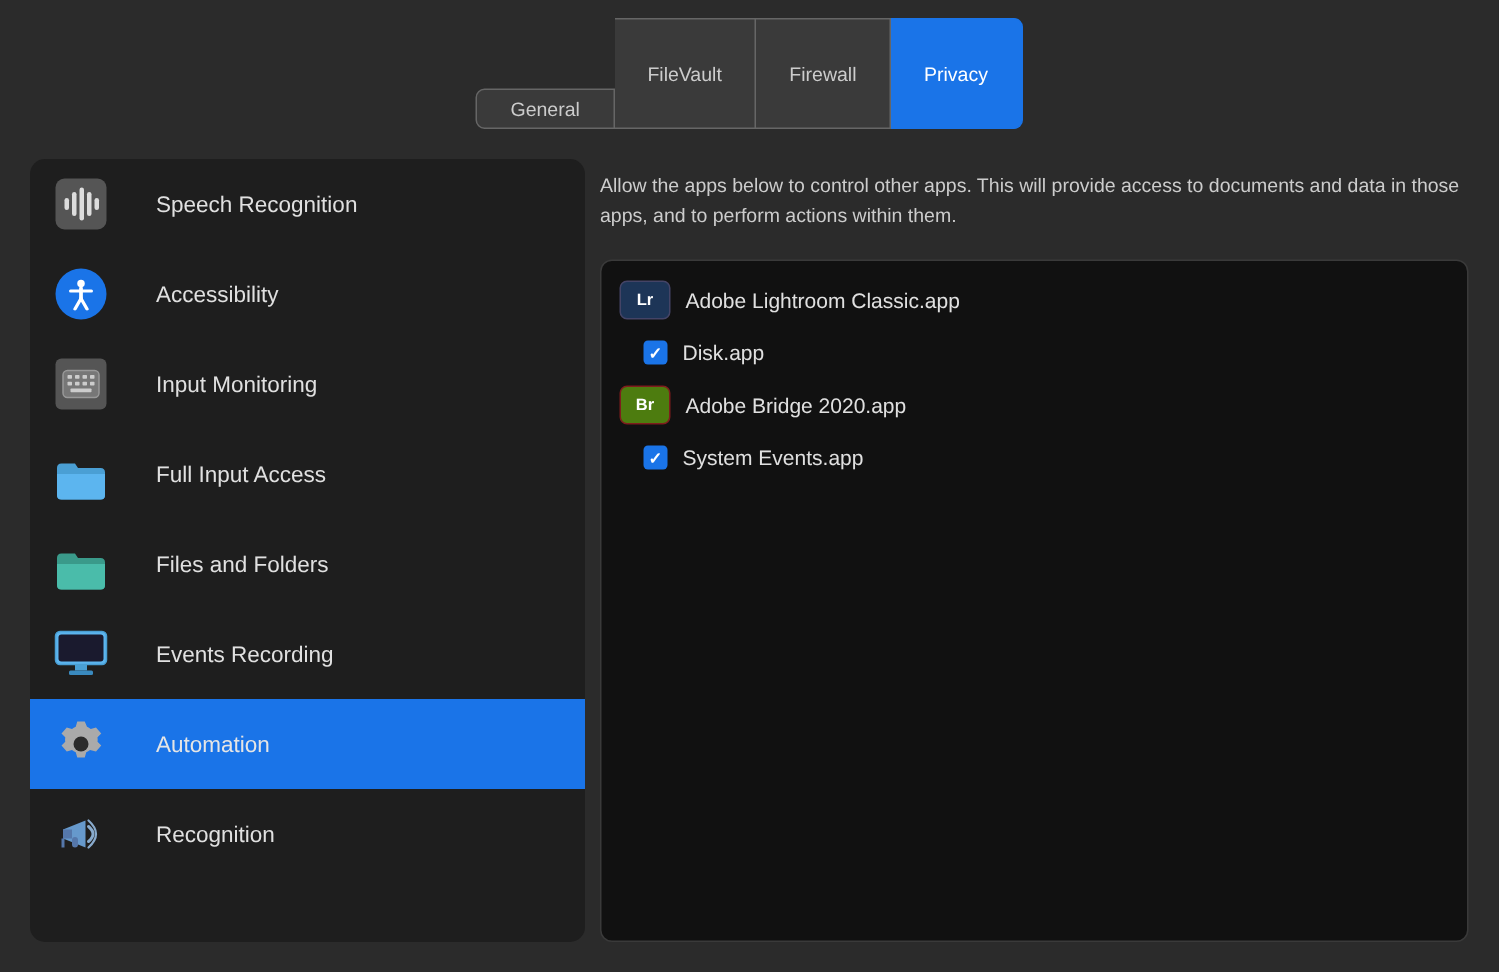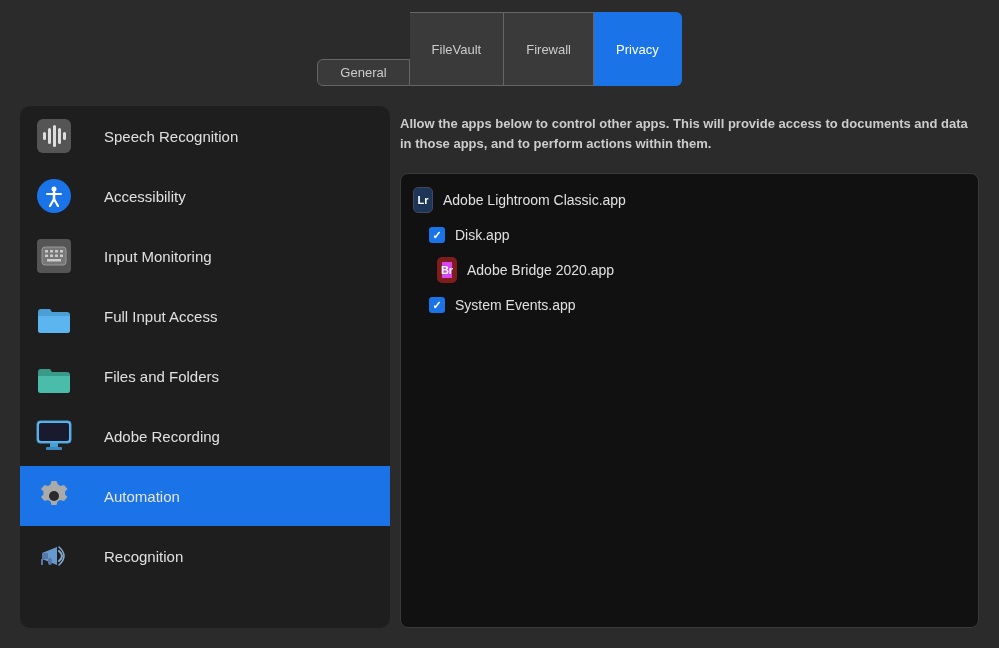--- a/index.html
+++ b/index.html
@@ -184,62 +184,60 @@
       display: flex;
       flex-direction: column;
       gap: 12px;
     }
 
     .description-text {
       font-size: 13px;
       color: #ccc;
       line-height: 1.5;
       padding: 8px 0;
-      font-weight: bold;
     }
 
     .app-list {
       flex: 1;
       background: #111;
       border-radius: 8px;
       border: 1px solid #3a3a3a;
       padding: 6px 0;
       overflow-y: auto;
     }
 
     .app-item {
       display: flex;
       align-items: center;
       padding: 7px 12px;
       gap: 10px;
       cursor: pointer;
     }
 
     .app-icon-badge {
-      width: 20px;
+      width: 34px;
       height: 26px;
       border-radius: 5px;
       display: flex;
       align-items: center;
       justify-content: center;
       font-size: 11px;
       font-weight: bold;
       color: white;
       flex-shrink: 0;
     }
 
     .app-icon-lr {
       background: #1d3557;
       border: 1px solid #446;
     }
 
     .app-icon-br {
-      background: #d946ef;
-      border: 5px solid #7f1d1d;
-      margin-left: 24px;
+      background: #4d7c0f;
+      border: 1px solid #7f1d1d;
     }
 
     .checkbox-item {
       display: flex;
       align-items: center;
       padding: 7px 12px 7px 28px;
       gap: 10px;
       cursor: pointer;
     }
 
@@ -350,21 +348,21 @@
         <div class="item-icon">
         <div class="icon-monitor" style="width:36px;height:36px;">
           <svg width="36" height="32" viewBox="0 0 36 32">
             <rect x="1" y="1" width="34" height="22" rx="3" fill="#5cb5ef" stroke="#4a9fd4" stroke-width="1"></rect>
             <rect x="3" y="3" width="30" height="18" rx="2" fill="#1a1a2e"></rect>
             <rect x="14" y="23" width="8" height="4" fill="#4a9fd4"></rect>
             <rect x="10" y="27" width="16" height="3" rx="1" fill="#3a8abf"></rect>
           </svg>
         </div>
         </div>
-        <span class="item-label">Adobe Recording</span>
+        <span class="item-label">Events Recording</span>
       </div>
       <div class="sidebar-item active">
         <div class="item-icon">
         <div class="icon-gear" style="width:36px;height:36px;">
           <svg width="34" height="34" viewBox="0 0 34 34">
             <path d="M17 11a6 6 0 1 0 0 12 6 6 0 0 0 0-12z" fill="#aaa"></path>
             <path fill="#aaa" d="M14.5 2l-1 3.5a9.5 9.5 0 0 0-2.5 1.5L7.5 6 4 10l2.5 2.5a9.5 9.5 0 0 0 0 3L4 18l3.5 4 3.5-1a9.5 9.5 0 0 0 2.5 1.5L14.5 26h5l1-3.5a9.5 9.5 0 0 0 2.5-1.5L27 22l3.5-4-2.5-2.5a9.5 9.5 0 0 0 0-3L30.5 10 27 6l-3.5 1a9.5 9.5 0 0 0-2.5-1.5L19.5 2z"></path>
             <circle cx="17" cy="17" r="5" fill="#2b2b2b"></circle>
           </svg>
         </div>

